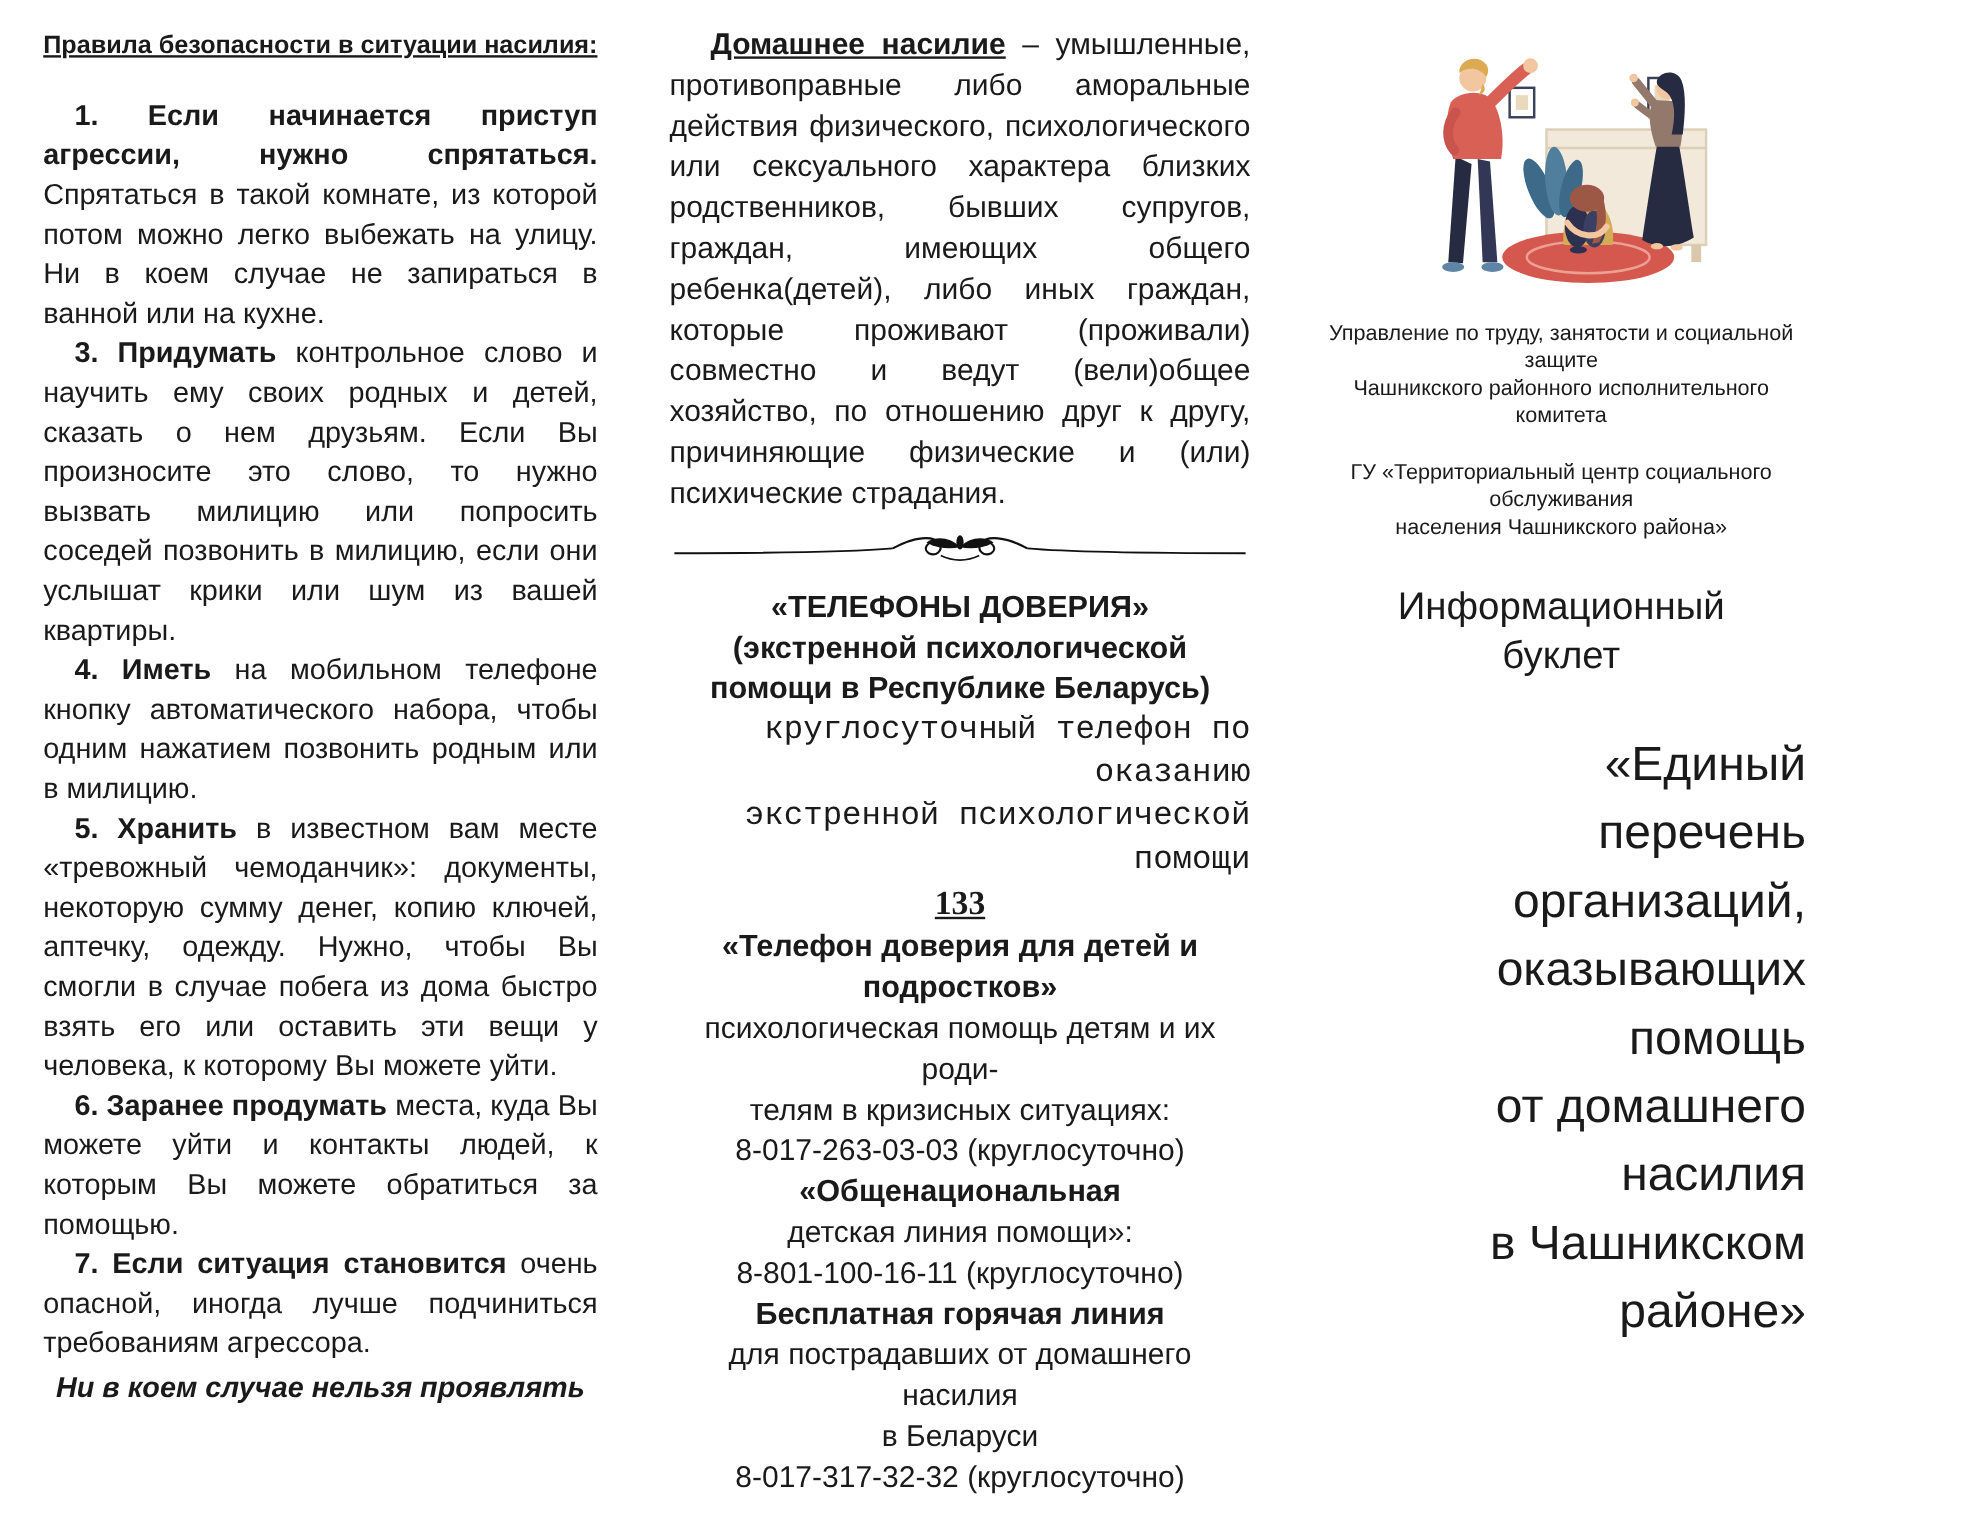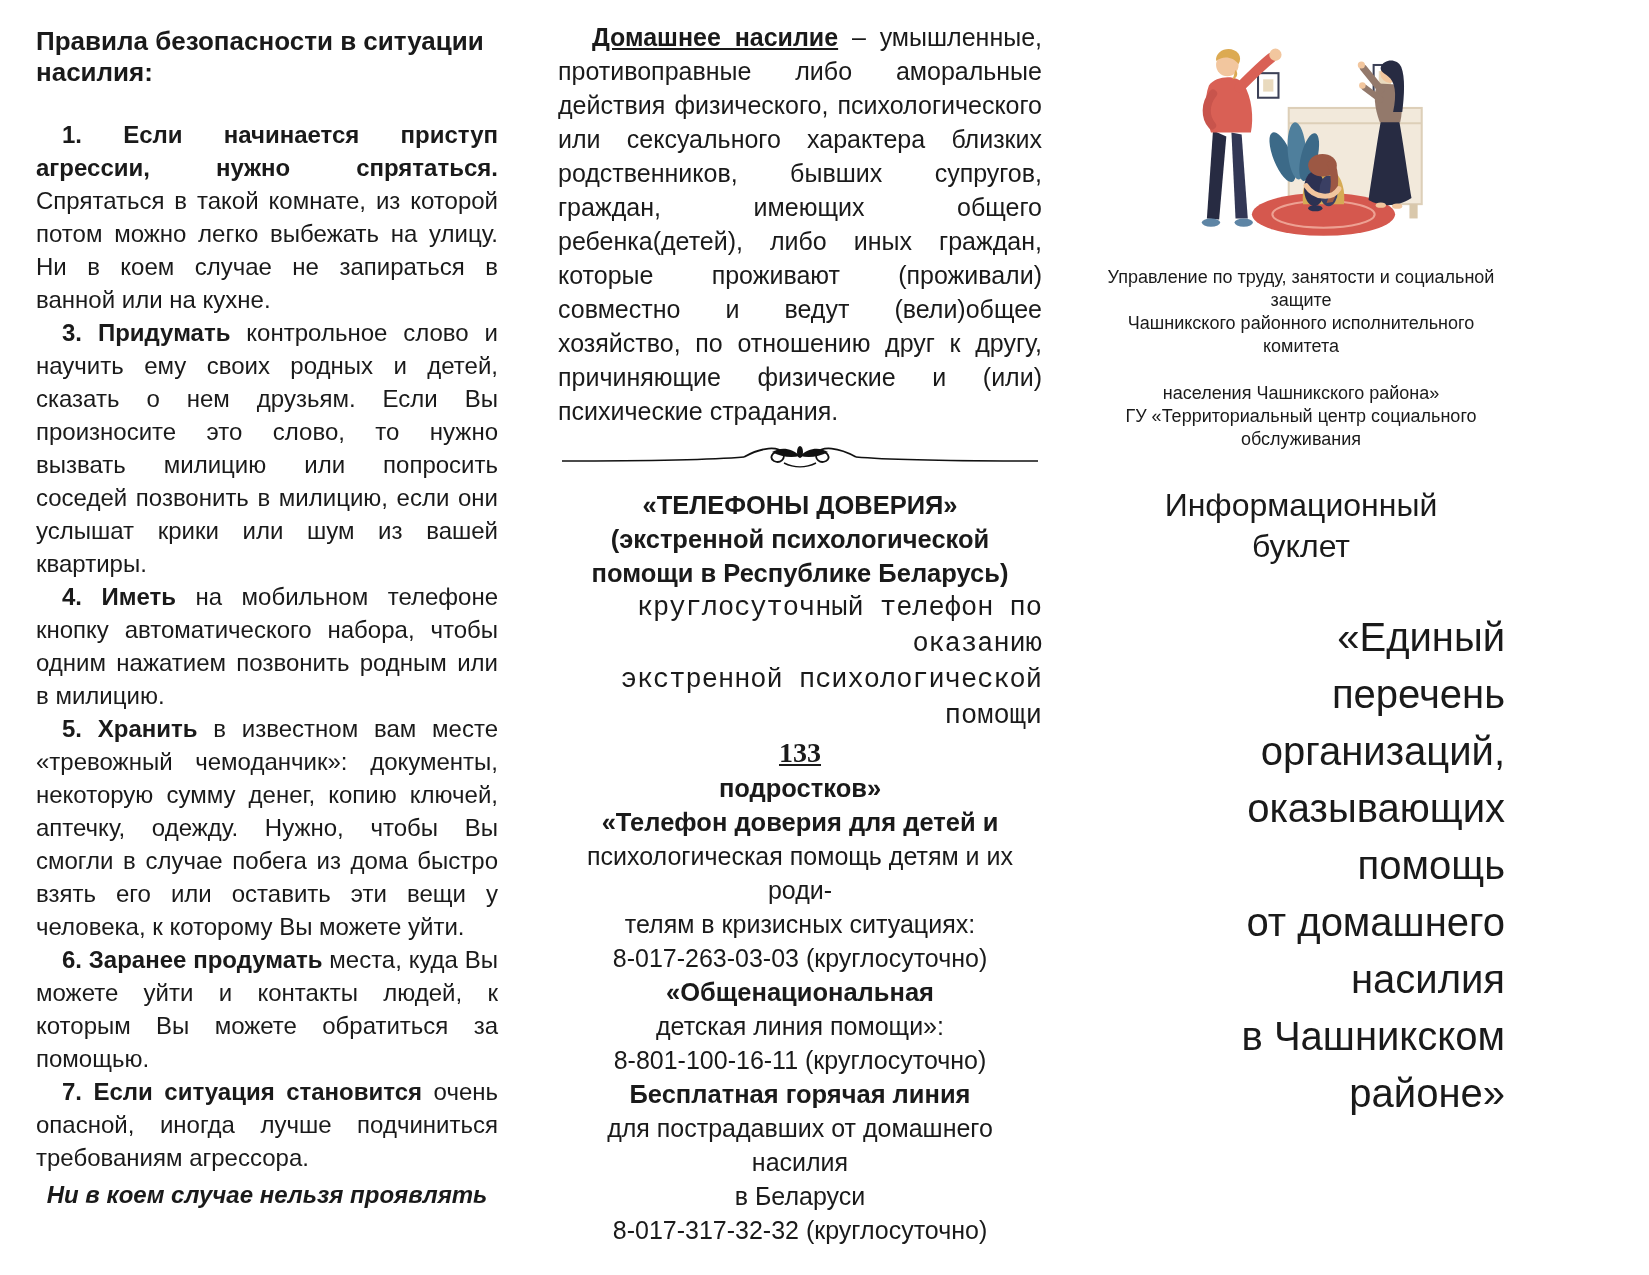--- a/index.html
+++ b/index.html
@@ -5,21 +5,21 @@
   html,body{margin:0;padding:0;}
   body{
     width:1649px;height:1275px;position:relative;background:#ffffff;
     font-family:"Liberation Sans",sans-serif;color:#1a1a1a;overflow:hidden;
   }
   .page{position:absolute;inset:0;}
   .col{position:absolute;}
 
   
   .col-left{left:36px;top:26px;width:462px;}
-  .rules-heading{font-size:26px;font-weight:600;margin:0 0 30px 0;}
+  .rules-heading{font-size:21px;font-weight:600;margin:0 0 30px 0;text-decoration:underline;}
   .para{font-size:24px;line-height:33px;text-align:justify;text-indent:26px;margin:0;}
   .para .lead{font-weight:700;}
   .warning{margin-top:4px;font-size:24px;line-height:33px;font-weight:700;font-style:italic;text-align:center;}
 
   
   .col-mid{left:558px;top:20px;width:484px;}
   .def{font-size:25px;line-height:34px;text-align:justify;text-indent:34px;margin:0;}
   .def .term{font-weight:700;text-decoration:underline;}
   .divider{margin:12px 0 8px;text-align:center;}
   .hl{text-align:center;font-size:25px;line-height:34px;}
@@ -75,22 +75,22 @@
       </svg>
     </div>
 
     <div>
       <div class="hl hl-b">«ТЕЛЕФОНЫ ДОВЕРИЯ»</div>
       <div class="hl hl-b">(экстренной психологической</div>
       <div class="hl hl-b">помощи в Республике Беларусь)</div>
       <div class="hl hl-s">круглосуточный телефон  по оказанию</div>
       <div class="hl hl-s">экстренной  психологической помощи</div>
       <div class="hl hl-num">133</div>
+      <div class="hl hl-b">«Телефон доверия для детей и</div>
       <div class="hl hl-b">подростков»</div>
-      <div class="hl hl-b">«Телефон доверия для детей и</div>
       <div class="hl">психологическая помощь детям и их роди-</div>
       <div class="hl">телям в кризисных ситуациях:</div>
       <div class="hl">8-017-263-03-03 (круглосуточно)</div>
       <div class="hl hl-b">«Общенациональная</div>
       <div class="hl">детская линия помощи»:</div>
       <div class="hl">8-801-100-16-11  (круглосуточно)</div>
       <div class="hl hl-b">Бесплатная горячая линия</div>
       <div class="hl">для пострадавших от домашнего насилия</div>
       <div class="hl">в Беларуси</div>
       <div class="hl">8-017-317-32-32 (круглосуточно)</div>
@@ -157,22 +157,22 @@
       </g>
     </svg>
 
     <div class="org">
       <div>Управление по труду, занятости и социальной защите</div>
       <div>Чашникского районного исполнительного</div>
       <div>комитета</div>
     </div>
 
     <div class="org">
+      <div>ГУ «Территориальный центр социального обслуживания</div>
       <div>населения Чашникского района»</div>
-      <div>ГУ «Территориальный центр социального обслуживания</div>
     </div>
 
     <div class="booklet">
       <div>Информационный</div>
       <div>буклет</div>
     </div>
 
     <div class="big-title">
       <div>«Единый</div>
       <div>перечень</div>

